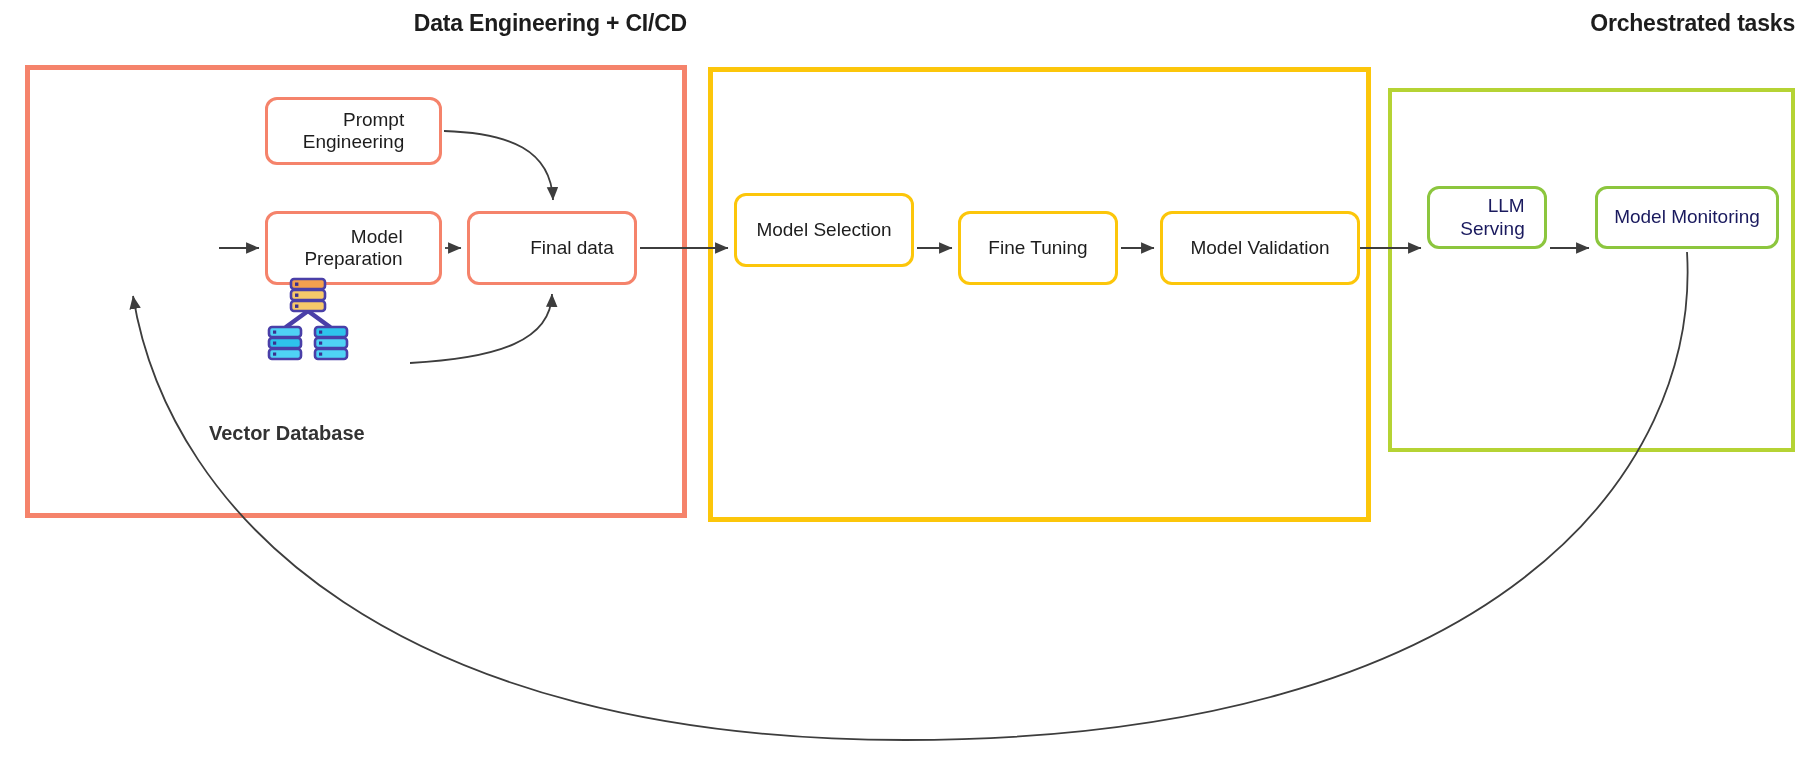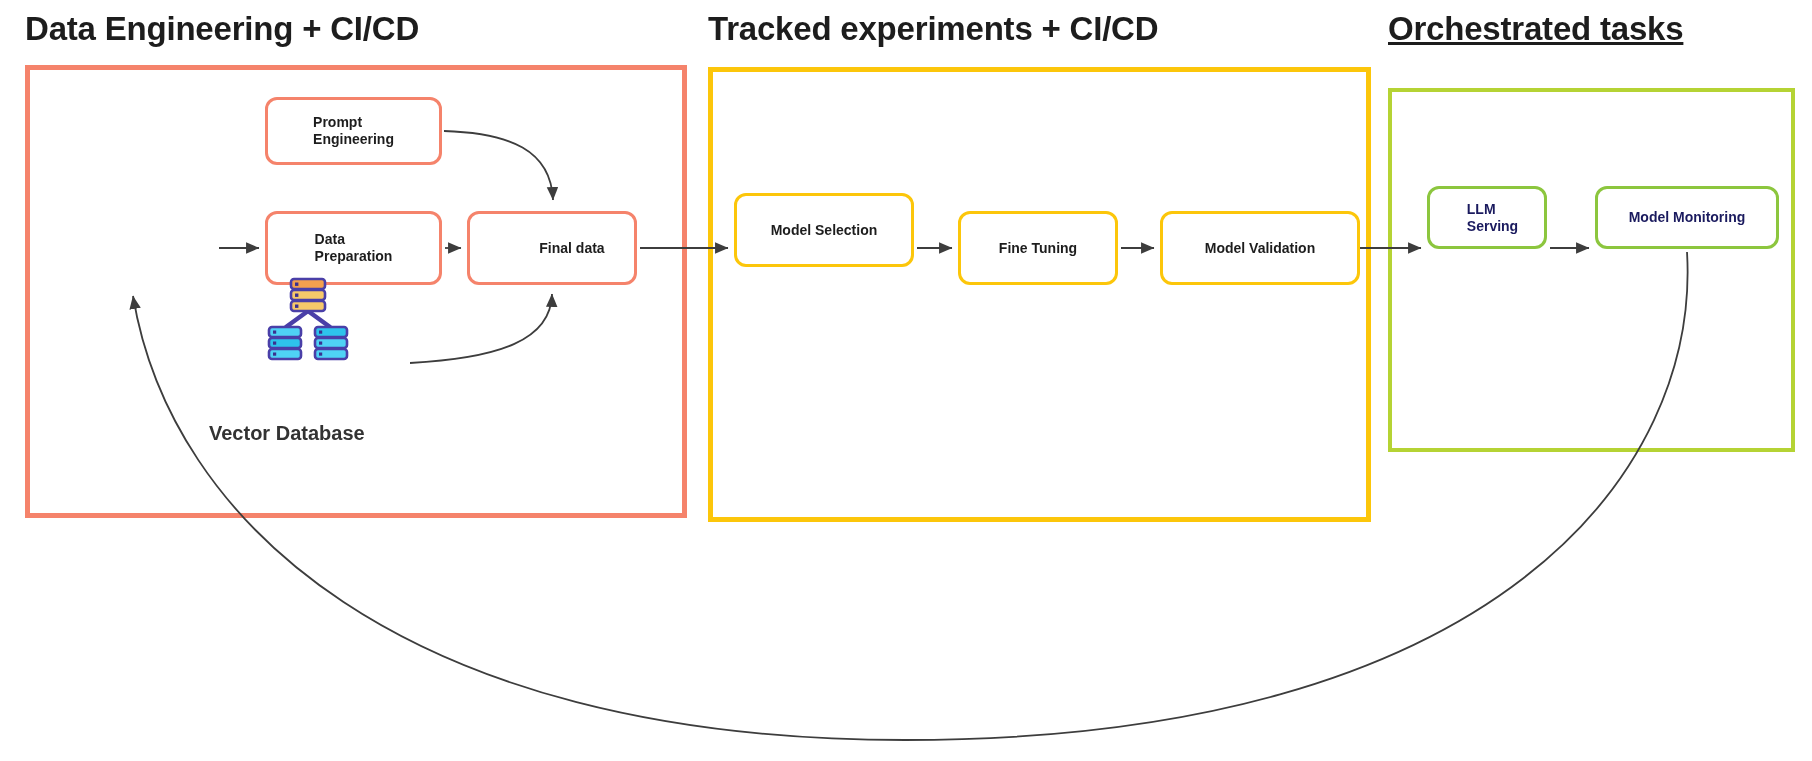--- a/index.html
+++ b/index.html
@@ -11,42 +11,42 @@
     position: relative;
     width: 1812px;
     height: 761px;
     background: #ffffff;
     font-family: "Liberation Sans", sans-serif;
     overflow: hidden;
   }
   .group-title {
     position: absolute;
     font-weight: bold;
-    font-size: 33px;
+    font-size: 23px;
     color: #1d1d1d;
-    text-align: left;
+    text-align: right;
     letter-spacing: -0.2px;
     white-space: nowrap;
   }
   .group-box {
     position: absolute;
     box-sizing: border-box;
     background: transparent;
   }
   .node {
     position: absolute;
     box-sizing: border-box;
     border-radius: 12px;
     background: #ffffff;
     display: flex;
     align-items: center;
     justify-content: center;
-    text-align: left;
-    font-weight: bold;
-    font-size: 14px;
+    text-align: right;
+    font-weight: normal;
+    font-size: 19px;
     line-height: 1.18;
     color: #1d1d1d;
   }
   .node.red   { border: 3px solid #F5836B; }
   .node.yellow{ border: 3px solid #FCC60A; }
   .node.green { border: 3px solid #8CC63E; color: #1a1a5e; }
   .node .label { padding: 0 8px; }
   #arrows {
     position: absolute;
     left: 0;
@@ -66,22 +66,21 @@
     text-align: left;
     white-space: nowrap;
   }
 </style>
 </head>
 <body>
 
 <div id="canvas">
 
   <div class="group-title" style="left:25px; top:10px; width:662px;">Data Engineering + CI/CD</div>
-  <div class="group-title" style="left:708px; top:10px; width:663px;">Tracked experiments + CI/CD</div>
-  <div class="group-title" style="left:1388px; top:10px; width:407px;text-decoration:underline;">Orchestrated tasks</div>
+  <div class="group-title" style="left:1388px; top:10px; width:407px;">Orchestrated tasks</div>
 
   <div class="group-box" style="left:25px; top:65px; width:662px; height:453px; border:5px solid #F5836B;"></div>
   <div class="group-box" style="left:708px; top:67px; width:663px; height:455px; border:5px solid #FCC60A;"></div>
   <div class="group-box" style="left:1388px; top:88px; width:407px; height:364px; border:4px solid #B5D334;"></div>
 
   <svg id="arrows" viewBox="0 0 1812 761" xmlns="http://www.w3.org/2000/svg">
     <defs>
       <marker id="ah" markerWidth="9" markerHeight="9" refX="7.2" refY="3.2" orient="auto" markerUnits="strokeWidth">
         <path d="M0,0 L7.4,3.2 L0,6.4 z" fill="#3d3d3d"></path>
       </marker>
@@ -102,21 +101,21 @@
     <path d="M 1687 252 C 1700 470, 1500 740, 905 740 C 400 740, 170 520, 133 296" fill="none" stroke="#3d3d3d" stroke-width="1.8" marker-end="url(#ah)"></path>
   </svg>
 
   <div class="node red" style="left:265px; top:97px; width:177px; height:68px;">
     <span class="label" style="white-space:pre-line">Prompt
 Engineering</span>
   </div>
 
 
   <div class="node red" style="left:265px; top:211px; width:177px; height:74px;">
-    <span class="label" style="white-space:pre-line">Data
+    <span class="label" style="white-space:pre-line">Model
 Preparation</span>
   </div>
 
   <div class="node red" style="left:467px; top:211px; width:170px; height:74px;padding-left:40px;">
     <span class="label" style="white-space:pre-line">Final data</span>
   </div>
 
   <div class="node yellow" style="left:734px; top:193px; width:180px; height:74px;">
     <span class="label" style="white-space:pre-line">Model Selection</span>
   </div>

